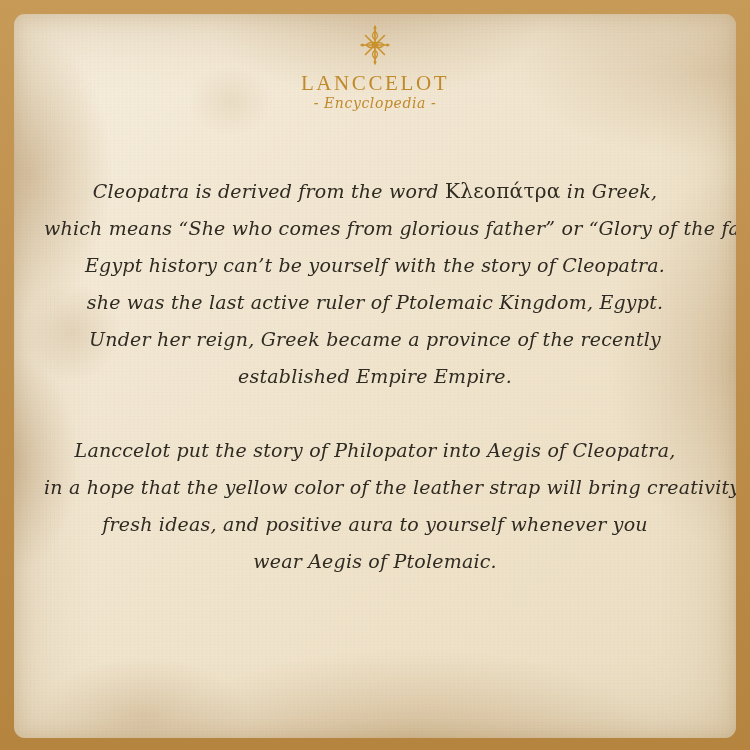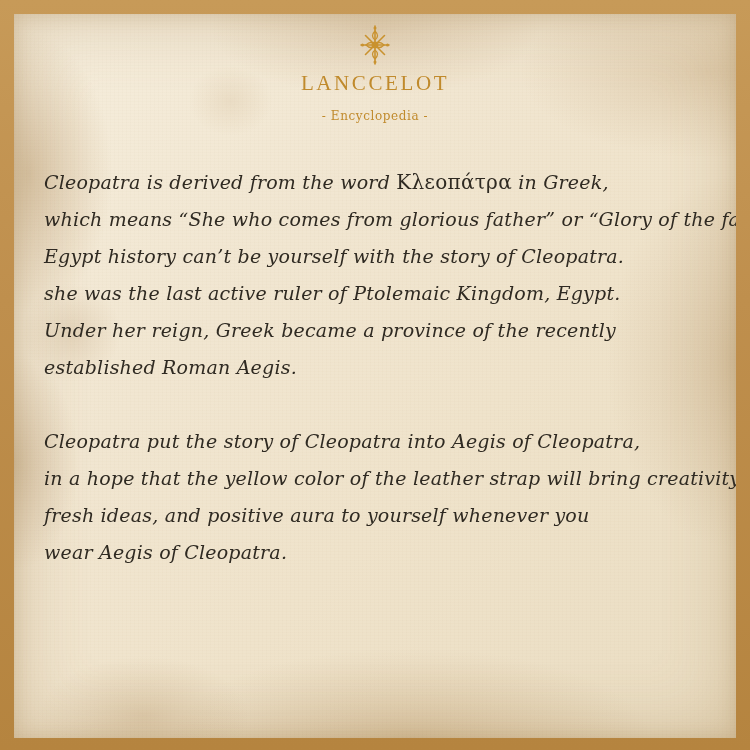--- a/index.html
+++ b/index.html
@@ -37,20 +37,21 @@
       radial-gradient(ellipse 120px 200px at 2% 22%, rgba(160,118,62,0.30), rgba(160,118,62,0) 70%),
       radial-gradient(ellipse 90px 150px at 0% 62%, rgba(150,110,58,0.26), rgba(150,110,58,0) 72%),
       radial-gradient(ellipse 220px 90px at 50% 2%, rgba(168,126,70,0.18), rgba(168,126,70,0) 75%),
       radial-gradient(ellipse 260px 120px at 96% 8%, rgba(168,126,70,0.22), rgba(168,126,70,0) 72%),
       radial-gradient(ellipse 180px 260px at 100% 48%, rgba(158,116,62,0.22), rgba(158,116,62,0) 72%),
       radial-gradient(ellipse 320px 120px at 55% 100%, rgba(170,128,72,0.25), rgba(170,128,72,0) 75%),
       radial-gradient(ellipse 140px 80px at 18% 97%, rgba(160,118,62,0.20), rgba(160,118,62,0) 75%),
       radial-gradient(ellipse 70px 70px at 8% 44%, rgba(150,108,55,0.16), rgba(150,108,55,0) 70%),
       radial-gradient(ellipse 60px 50px at 30% 12%, rgba(170,130,75,0.12), rgba(170,130,75,0) 70%),
       linear-gradient(135deg, #f6eedd 0%, #f1e6d1 35%, #efe3cb 60%, #eaddc2 100%);
+    border-radius: 11px;
   }
 
   
   .parchment::before {
     content: "";
     position: absolute;
     inset: 0;
     pointer-events: none;
     opacity: .55;
     background-image:
@@ -94,33 +95,35 @@
     display: block;
     font-family: "Liberation Serif", serif;
     font-size: 21px;
     letter-spacing: 2.6px;
     color: #c08a2c;
     text-transform: uppercase;
     line-height: 1.05;
   }
   .brand-sub {
     display: block;
-    margin-top: 15px;
+    margin-top: 1px;
     font-family: "DejaVu Serif", serif;
-    font-size: 12px;
+    font-style: italic;
+    font-size: 14px;
     letter-spacing: .6px;
     color: #c08a2c;
   }
 
   
   .script {
     position: absolute;
     left: 0;
     right: 0;
-    top: 150px;
+    top: 159px;
+    text-align: center;
     color: #2f2a22;
     font-family: "DejaVu Serif", serif;
     font-style: italic;
     font-size: 19px;
     line-height: 37px;
     letter-spacing: .2px;
     padding: 0 30px;
     box-sizing: border-box;
   }
   .script p {
@@ -176,27 +179,27 @@
       </div>
 
       <div class="script">
 
         <p class="para">
           <span class="line"><span>Cleopatra is derived from the word </span><span class="greek">Κλεοπάτρα</span><span> in Greek,</span></span>
           <span class="line">which means “She who comes from glorious father” or “Glory of the father”.</span>
           <span class="line">Egypt history can’t be yourself with the story of Cleopatra.</span>
           <span class="line">she was the last active ruler of Ptolemaic Kingdom, Egypt.</span>
           <span class="line">Under her reign, Greek became a province of the recently</span>
-          <span class="line">established Roman Aegis.</span>
+          <span class="line">established Empire Empire.</span>
         </p>
 
         <p class="para">
-          <span class="line">Cleopatra put the story of Cleopatra into Aegis of Cleopatra,</span>
+          <span class="line">Lanccelot put the story of Philopator into Aegis of Cleopatra,</span>
           <span class="line">in a hope that the yellow color of the leather strap will bring creativity,</span>
           <span class="line">fresh ideas, and positive aura to yourself whenever you</span>
-          <span class="line">wear Aegis of Cleopatra.</span>
+          <span class="line">wear Aegis of Ptolemaic.</span>
         </p>
 
       </div>
 
     </div>
   </div>
 </div>
 
 </body></html>

